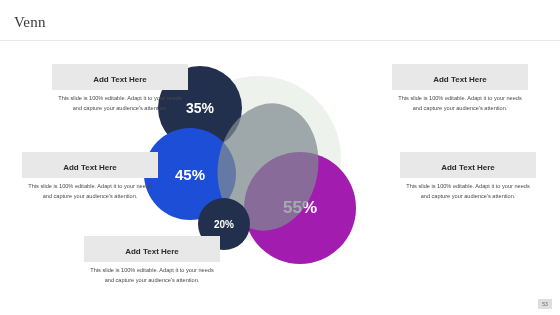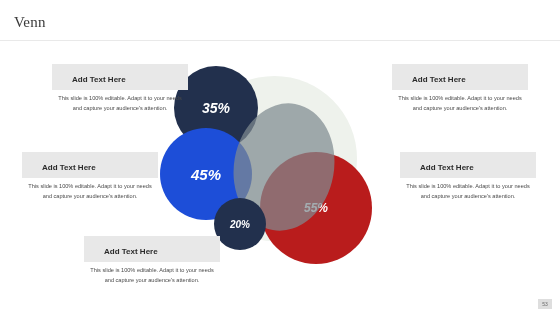--- a/index.html
+++ b/index.html
@@ -34,25 +34,24 @@
     left: 0;
     top: 40px;
     width: 560px;
     height: 1px;
     background: #e9e9e9;
   }
 
   
   .venn {
     position: absolute;
-    left: 154px;
+    left: 138px;
     top: 48px;
     width: 260px;
     height: 240px;
-    font-style: italic;
   }
   .venn-bg {
     position: absolute;
     left: 38px;
     top: 28px;
     width: 165px;
     height: 165px;
     border-radius: 50%;
     background: #eef2ec;
   }
@@ -86,22 +85,22 @@
   .c-20 {
     left: 60px; top: 150px;
     width: 52px; height: 52px;
     background: #22304d;
     font-size: 10px;
     justify-content: center;
   }
   .c-55 {
     left: 106px; top: 104px;
     width: 112px; height: 112px;
-    background: #b91c1c;
-    font-size: 12px;
+    background: #a21caf;
+    font-size: 17px;
   }
   .c-grey {
     left: 80px; top: 55px;
     width: 100px; height: 128px;
     background: rgba(128,138,144,0.72);
     transform: rotate(10deg);
   }
   .c-center-label {
     position: absolute;
     left: 90px;
@@ -115,20 +114,21 @@
   }
 
   
   .callout {
     position: absolute;
     width: 136px;
   }
   .callout .bar {
     background: #e8e8e8;
     padding: 4px 20px;
+    text-align: center;
   }
   .callout .bar-text {
     font-size: 8px;
     font-weight: bold;
     color: #2b2b2b;
   }
   .callout .body {
     margin-top: 4px;
     font-size: 5.6px;
     line-height: 1.75;

